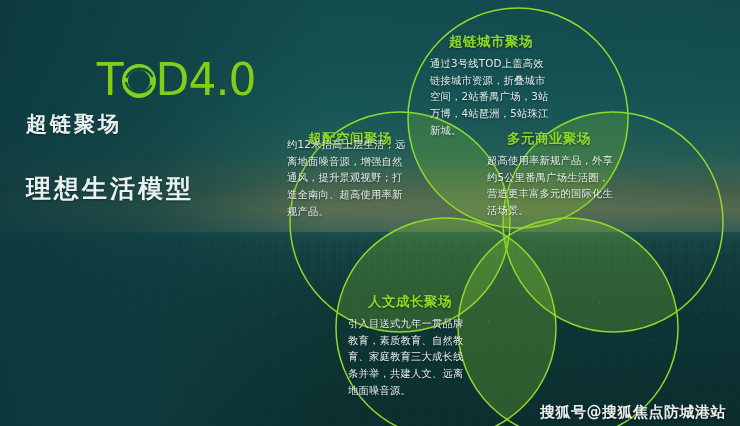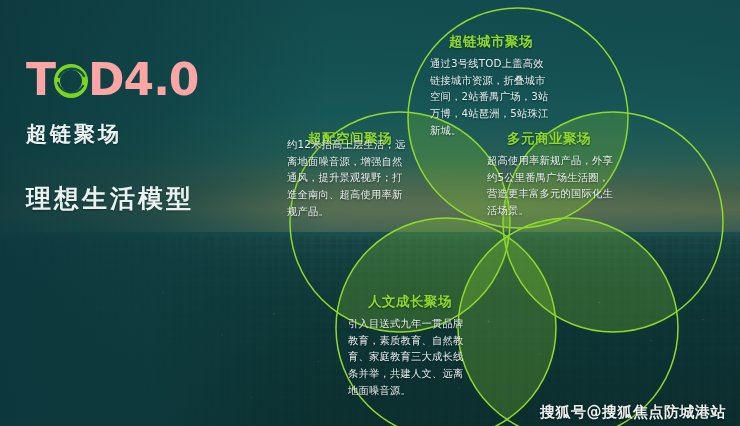--- a/index.html
+++ b/index.html
@@ -86,29 +86,30 @@
   }
 
   
   .headline { position:absolute; left:26px; top:52px; width:300px; }
   .hl-sub1 {
     font-size:21px; font-weight:bold; color:#e9f1f0; letter-spacing:3px;
     line-height:1.1; text-shadow:0 1px 2px rgba(0,0,0,0.35);
   }
   .logo-row { margin-top:4px; height:48px; position:relative; }
   .logo-text {
-    font-size:44px; font-weight:bold; color:#fca5a5; letter-spacing:-1px;
+    font-size:44px; font-weight:normal; color:#84cc16; letter-spacing:-1px;
     line-height:48px; white-space:nowrap;
     font-family:"DejaVu Sans","Liberation Sans",sans-serif;
+    text-align:center;
   }
   .logo-text .l-t { letter-spacing:-2px; }
   .logo-o-wrap { position:relative; display:inline-block; width:34px; height:34px; vertical-align:-3px; }
   .logo-o-wrap svg { position:absolute; left:0; top:0; }
   .hl-sub2 {
-    margin-top:16px;
+    margin-top:6px;
     font-size:21px; font-weight:bold; color:#eaf2f1; letter-spacing:3px;
     text-shadow:0 1px 2px rgba(0,0,0,0.35);
   }
   .hl-sub3 {
     margin-top:34px;
     font-size:25px; font-weight:bold; color:#eaf2f1; letter-spacing:3px;
     text-shadow:0 1px 2px rgba(0,0,0,0.35);
   }
 
   

